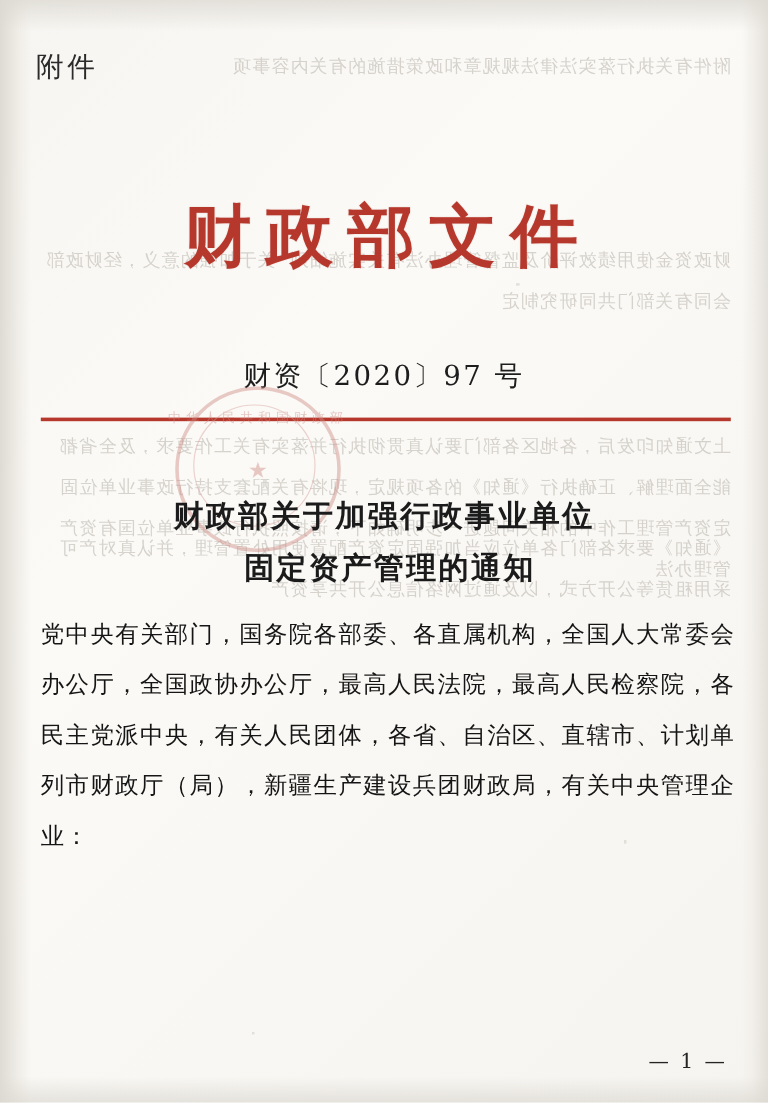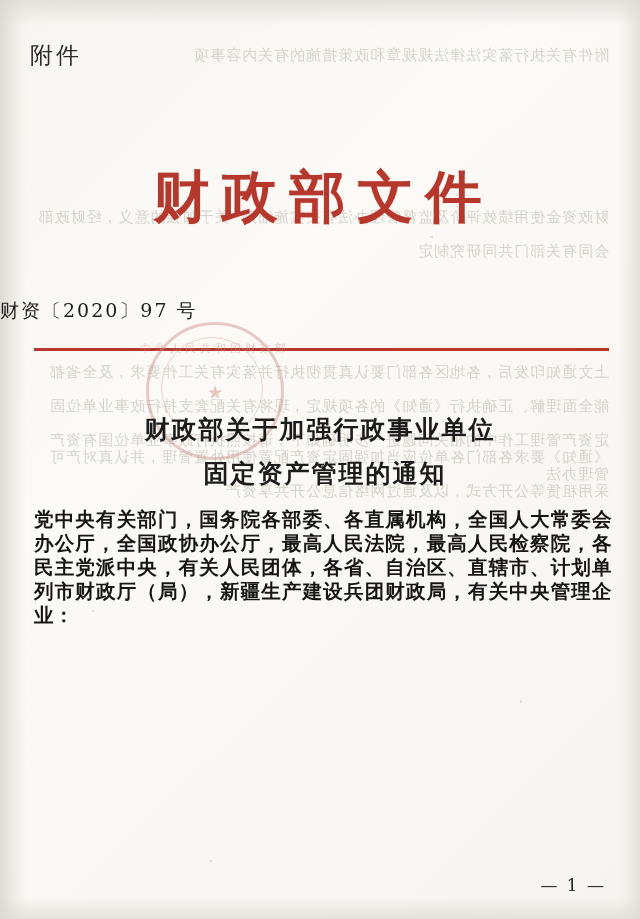--- a/index.html
+++ b/index.html
@@ -112,22 +112,22 @@
     text-shadow: 0 0 1px rgba(160,40,30,.35);
     padding-left: 7px;
   }
 
   
   .doc-number {
     position: absolute;
     left: 0;
     top: 298px;
     width: 640px;
-    text-align: left;
-    font-size: 19px;
+    text-align: center;
+    font-size: 23px;
     letter-spacing: 2px;
     color: #1d1d1d;
   }
 
   
   .red-rule {
     position: absolute;
     left: 34px;
     top: 348px;
     width: 575px;
@@ -191,26 +191,25 @@
   }
   .doc-title-line.second { padding-left: 10px; }
 
   
   .body-text {
     position: absolute;
     left: 34px;
     top: 508px;
     width: 578px;
     font-size: 19.5px;
-    line-height: 24px;
+    line-height: 42px;
     color: #151515;
     letter-spacing: .5px;
     text-align: justify;
     font-family: "DejaVu Serif", "Liberation Serif", serif;
-    font-weight: bold;
   }
   .body-text p {
     margin: 0;
   }
   .body-text p.indent {
     text-indent: 40px;
   }
 
   
   .page-number {

